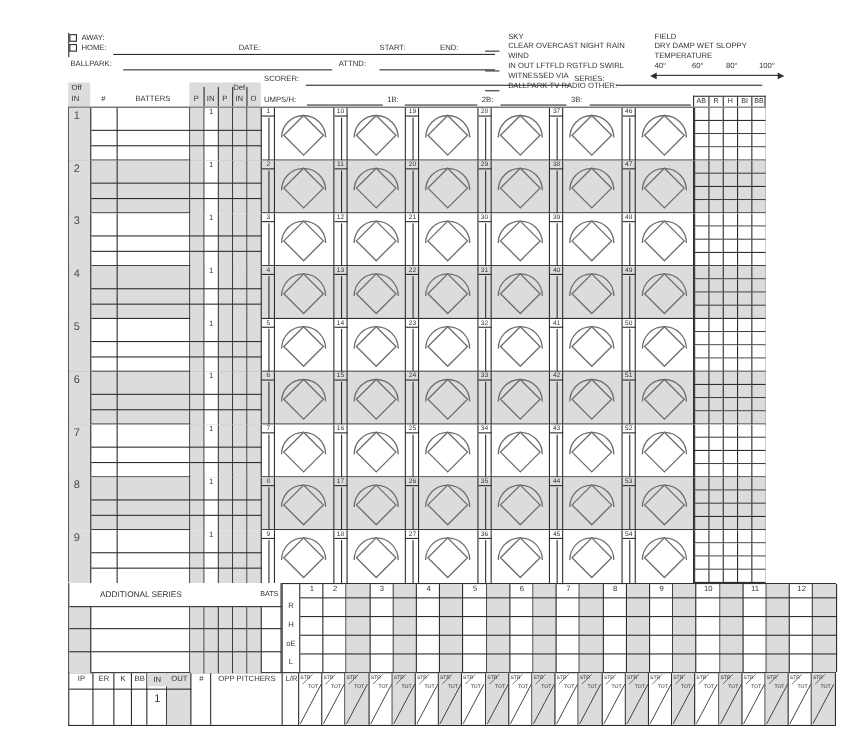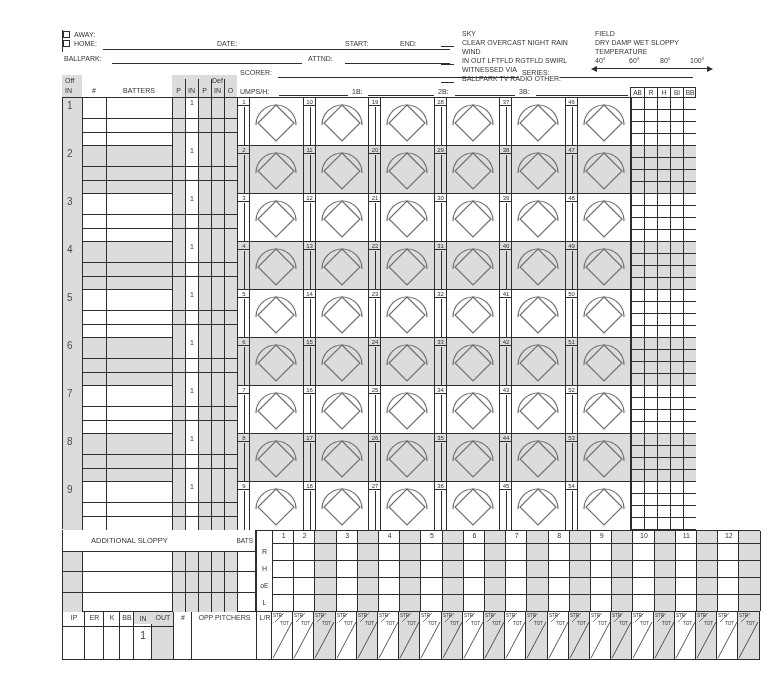--- a/index.html
+++ b/index.html
@@ -972,21 +972,21 @@
         <div class="a" style="left: 607px; top: 24px; width: 13px; height: 12px; background: rgb(255, 255, 255); border-left: 1px solid rgb(46, 46, 46); border-bottom: 1px solid rgb(46, 46, 46);"></div>
         <div class="a" style="left: 607px; top: 36px; width: 13px; height: 12px; background: rgb(255, 255, 255); border-left: 1px solid rgb(46, 46, 46); border-bottom: 1px solid rgb(46, 46, 46);"></div>
         <div class="a" style="left: 620px; top: 0px; width: 13px; height: 12px; background: rgb(255, 255, 255); border-left: 1px solid rgb(46, 46, 46); border-bottom: 1px solid rgb(46, 46, 46);"></div>
         <div class="a" style="left: 620px; top: 12px; width: 13px; height: 12px; background: rgb(255, 255, 255); border-left: 1px solid rgb(46, 46, 46); border-bottom: 1px solid rgb(46, 46, 46);"></div>
         <div class="a" style="left: 620px; top: 24px; width: 13px; height: 12px; background: rgb(255, 255, 255); border-left: 1px solid rgb(46, 46, 46); border-bottom: 1px solid rgb(46, 46, 46);"></div>
         <div class="a" style="left: 620px; top: 36px; width: 13px; height: 12px; background: rgb(255, 255, 255); border-left: 1px solid rgb(46, 46, 46); border-bottom: 1px solid rgb(46, 46, 46);"></div>
       </div>
     </div>
 
   <div class="a" id="add-batters" style="left:62px;top:530px;width:194px;height:82px;border:1px solid var(--line);border-top:none;">
-      <div class="a" style="left: 28px; top: 6px; font-size: 7.5px;">ADDITIONAL SLOPPY</div>
+      <div class="a" style="left: 28px; top: 6px; font-size: 7.5px;">ADDITIONAL SERIES</div>
       <div class="a" style="left: 150px; top: 7px; width: 40px; font-size: 6.5px; text-align: right;">BATS</div>
       <div class="a" style="left: 0px; top: 21px; width: 20px; height: 20.3px; background: rgb(220, 220, 220); border-top: 1px solid rgb(46, 46, 46); border-right: 1px solid rgb(46, 46, 46);"></div>
       <div class="a" style="left: 20px; top: 21px; width: 90px; height: 20.3px; border-top: 1px solid rgb(46, 46, 46); border-right: 1px solid rgb(46, 46, 46);"></div>
       <div class="a" style="left: 110px; top: 21px; width: 13px; height: 20.3px; background: rgb(220, 220, 220); border-top: 1px solid rgb(46, 46, 46); border-right: 1px solid rgb(46, 46, 46);"></div>
       <div class="a" style="left: 123px; top: 21px; width: 13px; height: 20.3px; background: rgb(220, 220, 220); border-top: 1px solid rgb(46, 46, 46); border-right: 1px solid rgb(46, 46, 46);"></div>
       <div class="a" style="left: 136px; top: 21px; width: 13px; height: 20.3px; background: rgb(220, 220, 220); border-top: 1px solid rgb(46, 46, 46); border-right: 1px solid rgb(46, 46, 46);"></div>
       <div class="a" style="left: 149px; top: 21px; width: 13px; height: 20.3px; background: rgb(220, 220, 220); border-top: 1px solid rgb(46, 46, 46); border-right: 1px solid rgb(46, 46, 46);"></div>
       <div class="a" style="left: 162px; top: 21px; width: 13px; height: 20.3px; background: rgb(220, 220, 220); border-top: 1px solid rgb(46, 46, 46); border-right: 1px solid rgb(46, 46, 46);"></div>
       <div class="a" style="left: 175px; top: 21px; width: 18px; height: 20.3px; border-top: 1px solid rgb(46, 46, 46);"></div>
       <div class="a" style="left: 0px; top: 41.3px; width: 20px; height: 20.3px; background: rgb(220, 220, 220); border-top: 1px solid rgb(46, 46, 46); border-right: 1px solid rgb(46, 46, 46);"></div>

